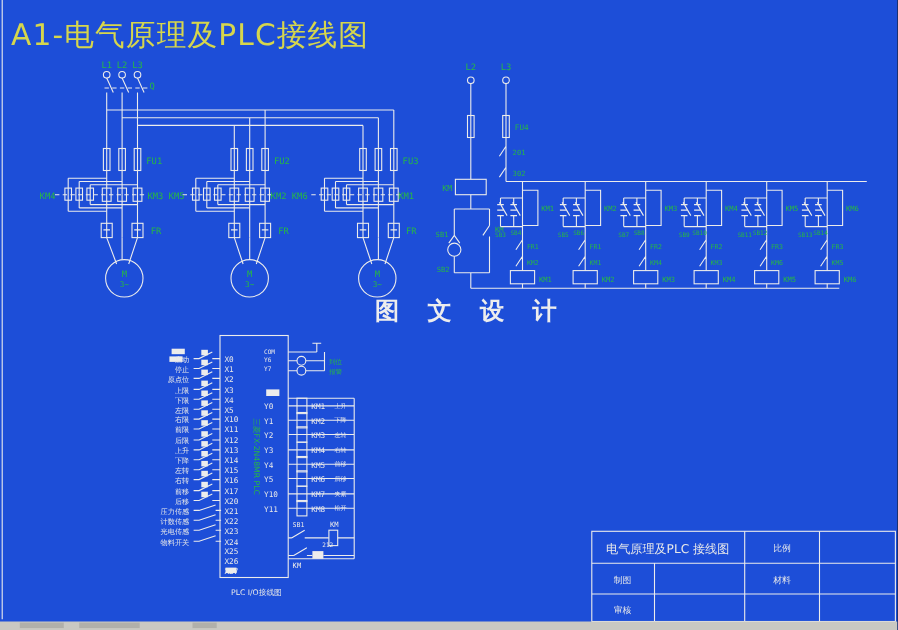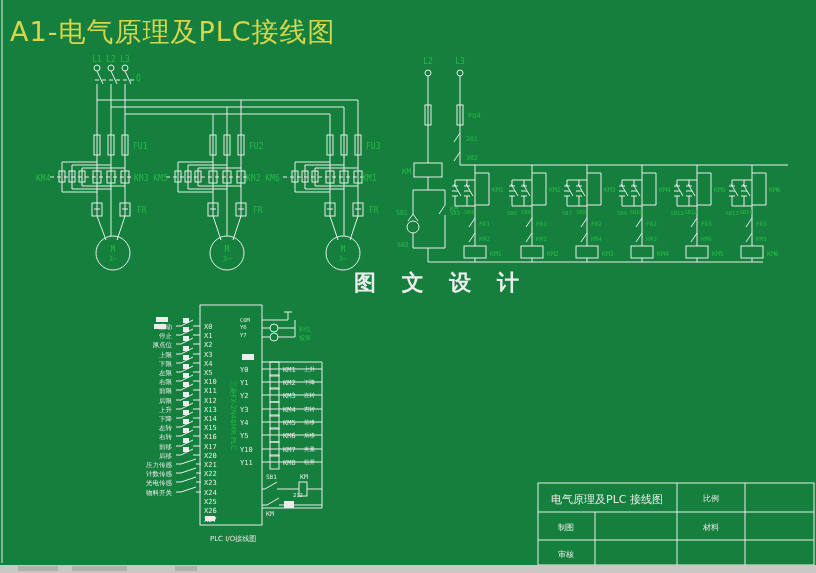--- a/index.html
+++ b/index.html
@@ -1,30 +1,30 @@
 <!DOCTYPE html>
 <html><head>
 <meta charset="utf-8">
 <style>
   html,body{margin:0;padding:0;background:#1a1a1a;}
-  #screen{position:relative;width:816px;height:573px;background:#15803d;overflow:hidden;
+  #screen{position:relative;width:816px;height:573px;background:#1d4ed8;overflow:hidden;
           font-family:"DejaVu Sans","Liberation Sans",sans-serif;}
   svg{position:absolute;left:0;top:0;}
   svg text{font-family:"DejaVu Sans Mono","DejaVu Sans",monospace;}
   .w{stroke:#ececec;stroke-width:1;fill:none;}
   .wd{stroke:#ececec;stroke-width:1;fill:none;stroke-dasharray:4 3;}
   .wf{fill:#ececec;stroke:none;}
   .g{fill:#27b845;}
   .wt{fill:#e9e9e9;}
   .cjk{font-family:"DejaVu Sans","Liberation Sans",sans-serif;}
   #bottombar{position:absolute;left:0;top:565px;width:816px;height:8px;background:#c9c8c2;}
   #bottombar .smudge{position:absolute;top:1px;height:5px;background:#9d9c97;opacity:.55;}
   #maintitle{position:absolute;left:10px;top:14px;font-size:27px;color:#d6d64c;
              letter-spacing:1px;white-space:nowrap;}
-  #watermark{position:absolute;left:354px;top:268px;font-size:22px;color:#ededed;
+  #watermark{position:absolute;left:341px;top:268px;font-size:22px;color:#ededed;
              letter-spacing:9px;white-space:nowrap;font-weight:bold;}
 </style>
 </head>
 <body>
 
 <div id="screen">
 
   <div id="maintitle">A1-电气原理及PLC接线图</div>
   <div id="watermark">图 文 设 计</div>
 

